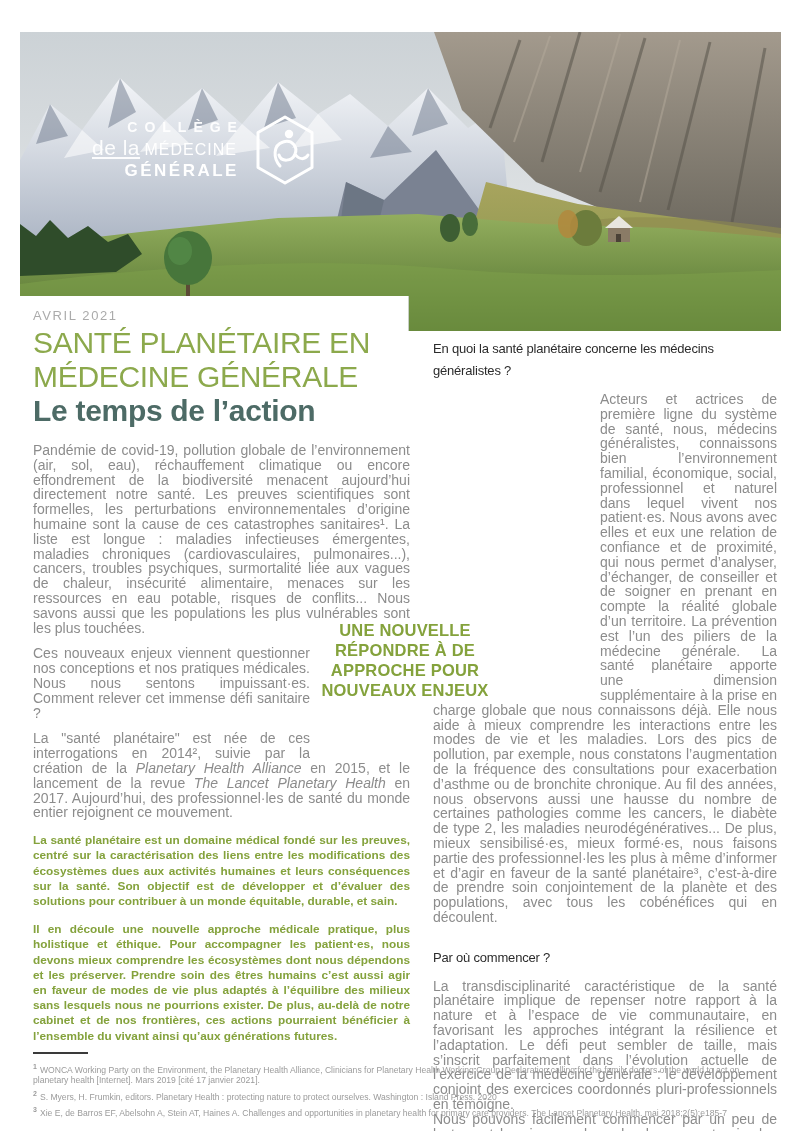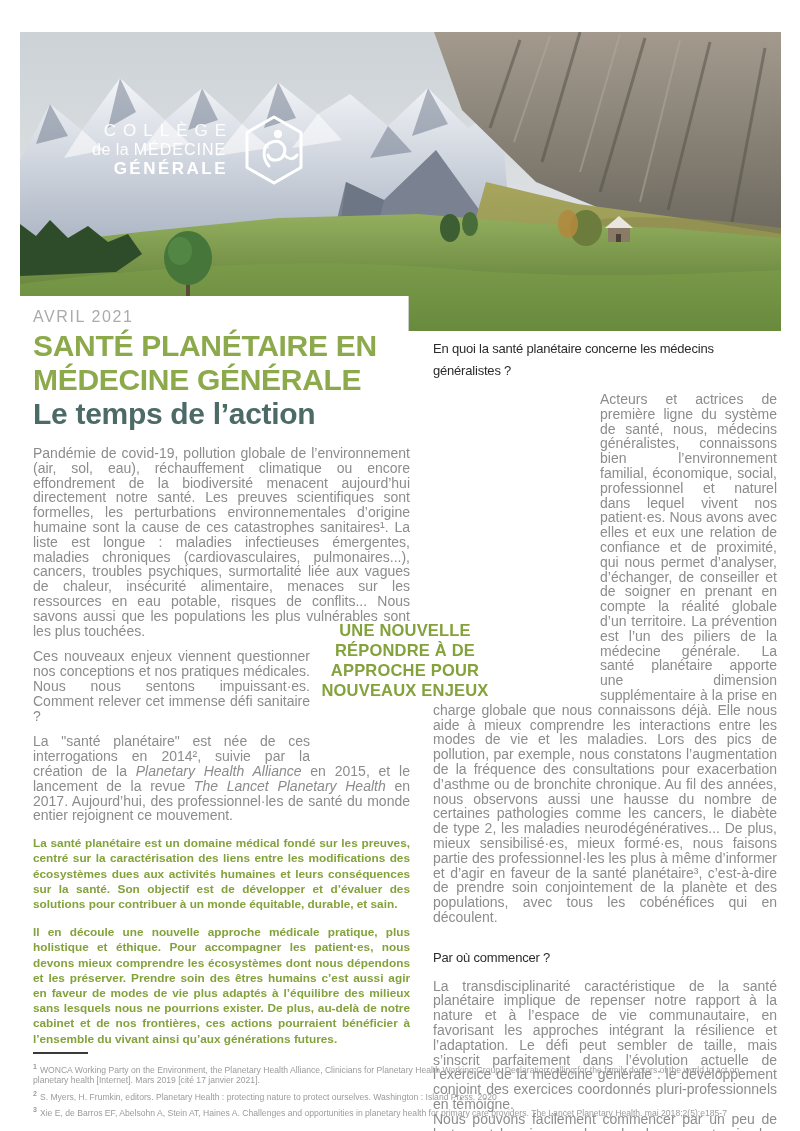--- a/index.html
+++ b/index.html
@@ -12,31 +12,31 @@
   .page{position:relative;width:800px;height:1131px;background:#fff;overflow:hidden;}
 
   
   .hero{position:absolute;left:20px;top:32px;width:761px;height:299px;
         clip-path:polygon(0 0,100% 0,100% 100%,51.1% 100%,51.1% 88.3%,0 88.3%);}
   .hero svg.landscape{display:block;width:100%;height:100%;}
 
   
   .logo{position:absolute;left:72px;top:82px;display:flex;align-items:center;gap:16px;color:#fff;}
   .logo-text{text-align:right;line-height:1.18;}
-  .logo-l1{font-size:17px;font-weight:400;letter-spacing:7px;margin-right:-7px;opacity:.96;}
-  .logo-l2 .light{font-weight:300;font-size:16px;letter-spacing:.5px;opacity:.95;}
+  .logo-l1{font-size:14px;font-weight:700;letter-spacing:7px;margin-right:-7px;opacity:.96;}
+  .logo-l2 .light{font-weight:300;font-size:21px;letter-spacing:.5px;opacity:.95;text-decoration:underline;}
   .logo-l2 .bold{font-weight:normal;font-size:16px;letter-spacing:1px;}
   .logo-l3{font-weight:bold;font-size:17px;letter-spacing:2.5px;margin-right:-2px;}
 
   
   .col-left{position:absolute;left:33px;top:308px;width:377px;}
   .col-right{position:absolute;left:433px;top:338px;width:344px;}
 
-  .kicker{font-size:16px;letter-spacing:1.6px;color:#ABABAB;font-weight:400;}
-  h1.title{font-size:30px;line-height:34px;font-weight:bold;color:var(--title-green);letter-spacing:-.3px;margin-top:3px;}
+  .kicker{font-size:13px;letter-spacing:1.6px;color:#ABABAB;font-weight:400;}
+  h1.title{font-size:30px;line-height:34px;font-weight:normal;color:var(--title-green);letter-spacing:-.3px;margin-top:3px;}
   .subtitle{font-size:30px;line-height:34px;font-weight:bold;color:var(--teal);letter-spacing:-.3px;}
 
   p.body{font-size:14px;line-height:14.8px;color:var(--body-gray);text-align:justify;margin-top:11px;}
   p.body.first{margin-top:15px;}
   p.green{color:var(--green);font-weight:bold;font-size:11.8px;line-height:15.2px;text-align:justify;margin-top:13px;}
   em{font-style:italic;}
 
   .wrap-spacer-left{float:right;width:100px;height:112px;}
   .wrap-spacer-right{float:left;width:167px;height:141px;margin-top:170px;}
 

